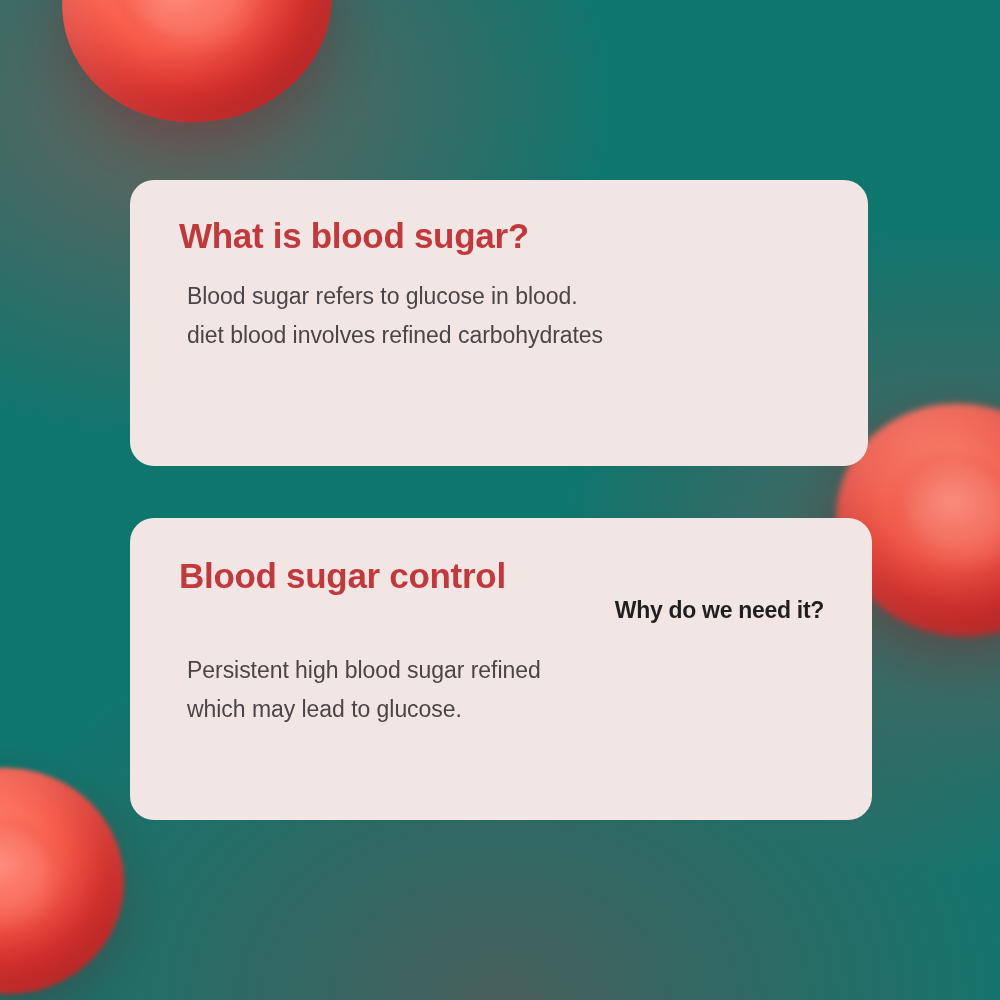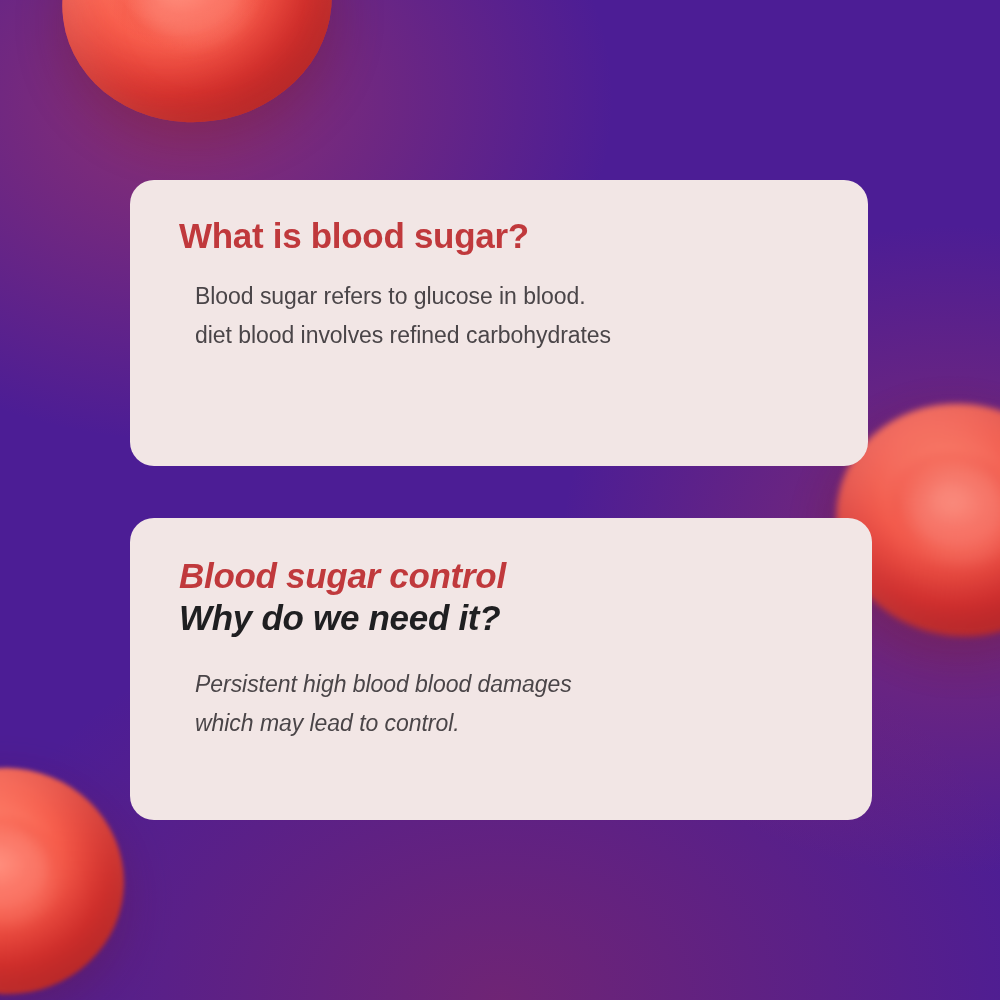--- a/index.html
+++ b/index.html
@@ -10,21 +10,21 @@
     width: 1000px;
     height: 1000px;
     overflow: hidden;
     font-family: "Liberation Sans", sans-serif;
   }
 
   #poster {
     position: relative;
     width: 1000px;
     height: 1000px;
-    background: #4c1d95;
+    background: #0f766e;
     overflow: hidden;
   }
 
   
   .bg-light {
     position: absolute;
     inset: 0;
     background:
       radial-gradient(ellipse 70% 55% at 18% 10%, rgba(216,70,70,0.45) 0%, rgba(195,61,66,0) 62%),
       radial-gradient(ellipse 60% 50% at 95% 55%, rgba(205,62,62,0.40) 0%, rgba(195,61,66,0) 65%),
@@ -114,43 +114,43 @@
     width: 738px;
     height: 286px;
     padding: 36px 48px 30px 49px;
   }
   #card-blood-sugar-control {
     left: 130px;
     top: 518px;
     width: 742px;
     height: 302px;
     padding: 38px 48px 30px 49px;
-    font-style: italic;
   }
 
   .heading-red {
     margin: 0;
     color: #c0393c;
     font-size: 35px;
     font-weight: 700;
     letter-spacing: -0.3px;
     line-height: 1.12;
     white-space: nowrap;
   }
   .heading-dark {
     margin: 0;
     color: #1f1f21;
-    font-size: 35px;
+    font-size: 23px;
     font-weight: 700;
     letter-spacing: -0.3px;
     line-height: 1.18;
     white-space: nowrap;
+    text-align: right;
   }
   .body-text {
-    margin: 16px;
+    margin: 8px;
     color: #4a4548;
     font-size: 23px;
     font-weight: 400;
     line-height: 39px;
     letter-spacing: -0.05px;
   }
   .body-text .line {
     display: block;
     white-space: nowrap;
   }
@@ -174,18 +174,18 @@
     <p class="body-text">
       <span class="line">Blood sugar refers to glucose in blood.</span>
       <span class="line">diet blood involves refined carbohydrates</span>
     </p>
   </div>
 
   <div class="card" id="card-blood-sugar-control">
     <h2 class="heading-red">Blood sugar control</h2>
     <h2 class="heading-dark" id="heading-why-do-we-need-it">Why do we need it?</h2>
     <p class="body-text">
-      <span class="line">Persistent high blood blood damages</span>
-      <span class="line">which may lead to control.</span>
+      <span class="line">Persistent high blood sugar refined</span>
+      <span class="line">which may lead to glucose.</span>
     </p>
   </div>
 
 </div>
 
 </body></html>

